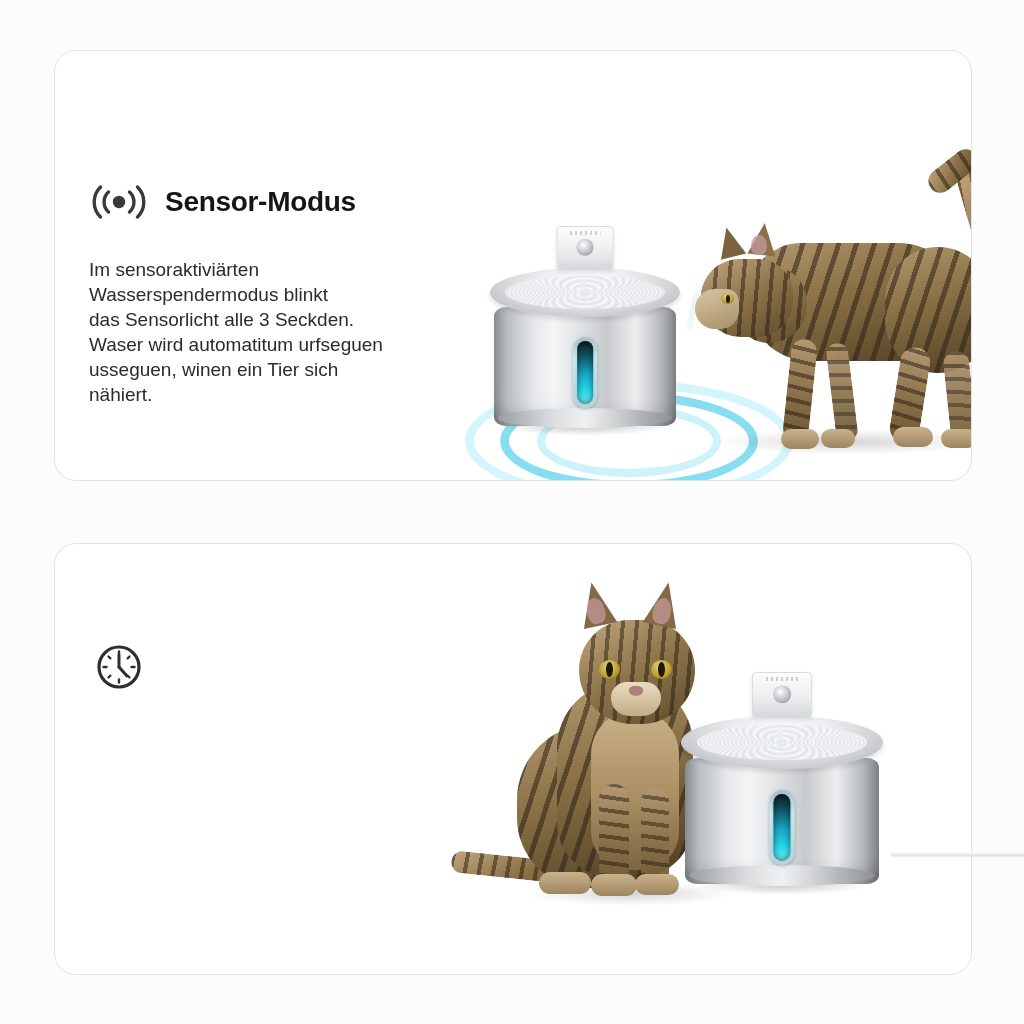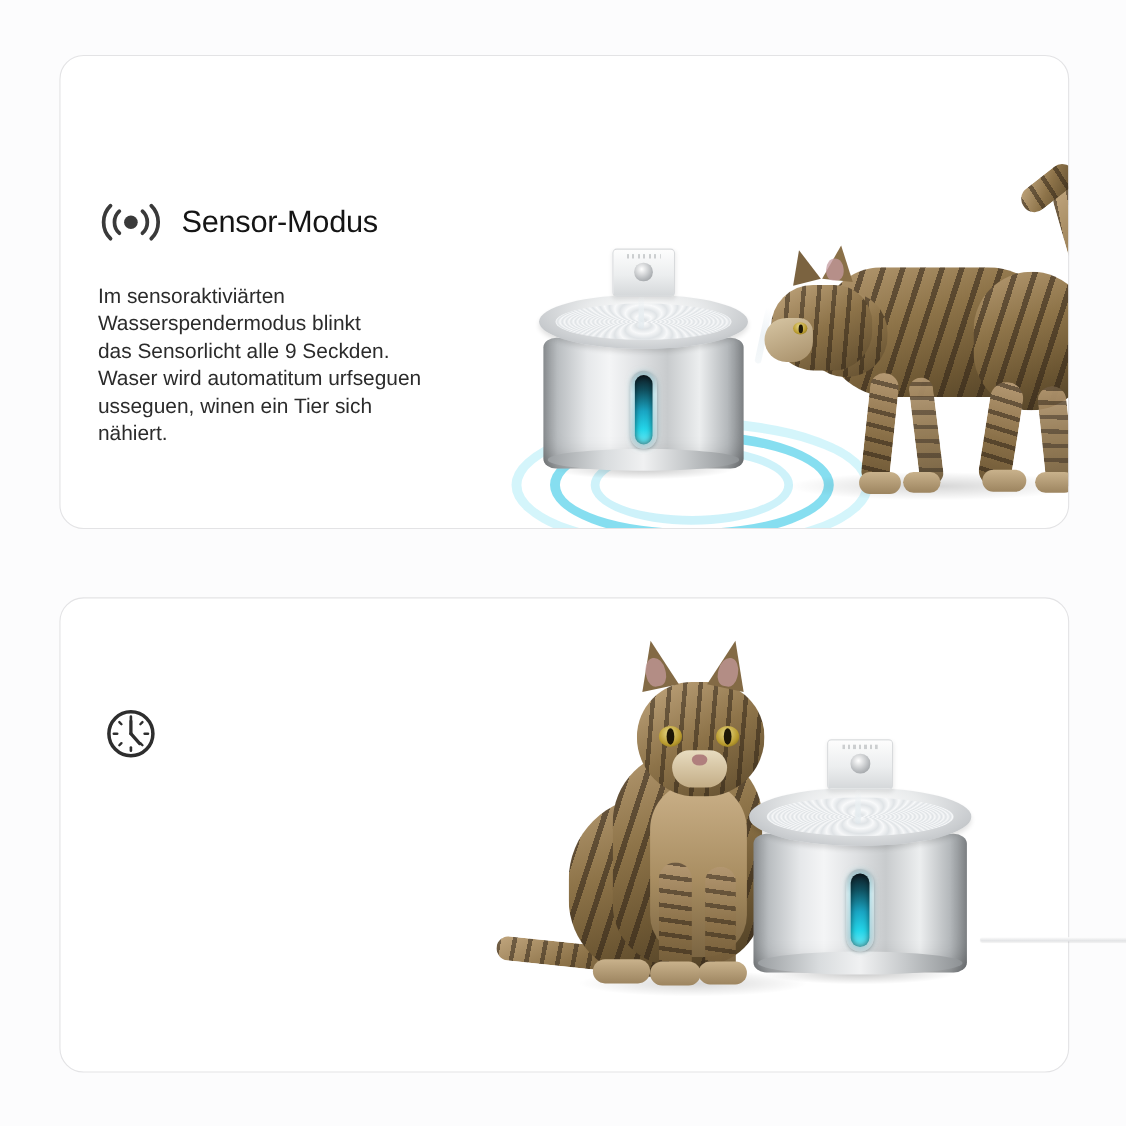--- a/index.html
+++ b/index.html
@@ -23,21 +23,21 @@
   }
   #card-sensor{left:54px;top:50px;width:918px;height:431px;}
   #card-timer {left:54px;top:543px;width:918px;height:432px;}
   .card-clip{position:absolute;inset:0;border-radius:22px;overflow:hidden;}
 
   
   .text-col{position:absolute;left:34px;top:0;width:330px;}
   .head-row{display:flex;align-items:center;gap:16px;}
   .icon-wrap{width:60px;height:46px;flex:0 0 60px;display:flex;align-items:center;justify-content:center;}
   .title{
-    font-size:28px;font-weight:normal;color:#151515;
+    font-size:28px;font-weight:bold;color:#151515;
     letter-spacing:-0.3px;white-space:nowrap;
   }
   .body-text{
     margin-top:32px;
     font-size:19px;line-height:25px;color:#2b2b2b;
     white-space:pre-line;
   }
 
   
   .scene{position:absolute;top:0;left:0;width:100%;height:100%;pointer-events:none;}
@@ -265,21 +265,21 @@
               <path d="M17.5 10 A13.5 13.5 0 0 0 17.5 30" stroke="#3a3a3a" stroke-width="3.4" fill="none" stroke-linecap="round"></path>
               <path d="M38.5 10 A13.5 13.5 0 0 1 38.5 30" stroke="#3a3a3a" stroke-width="3.4" fill="none" stroke-linecap="round"></path>
               <path d="M9.5 5 A21 21 0 0 0 9.5 35" stroke="#3a3a3a" stroke-width="3.4" fill="none" stroke-linecap="round"></path>
               <path d="M46.5 5 A21 21 0 0 1 46.5 35" stroke="#3a3a3a" stroke-width="3.4" fill="none" stroke-linecap="round"></path>
             </svg>
           </span>
           <span class="title">Sensor-Modus</span>
         </div>
         <div class="body-text">Im sensoraktiviärten
 Wasserspendermodus blinkt
-das Sensorlicht alle 9 Seckden.
+das Sensorlicht alle 3 Seckden.
 Waser wird automatitum urfseguen
 usseguen, winen ein Tier sich
 nähiert.</div>
       </div>
 
     </div>
   </div>
 
   <div class="card" id="card-timer">
 

